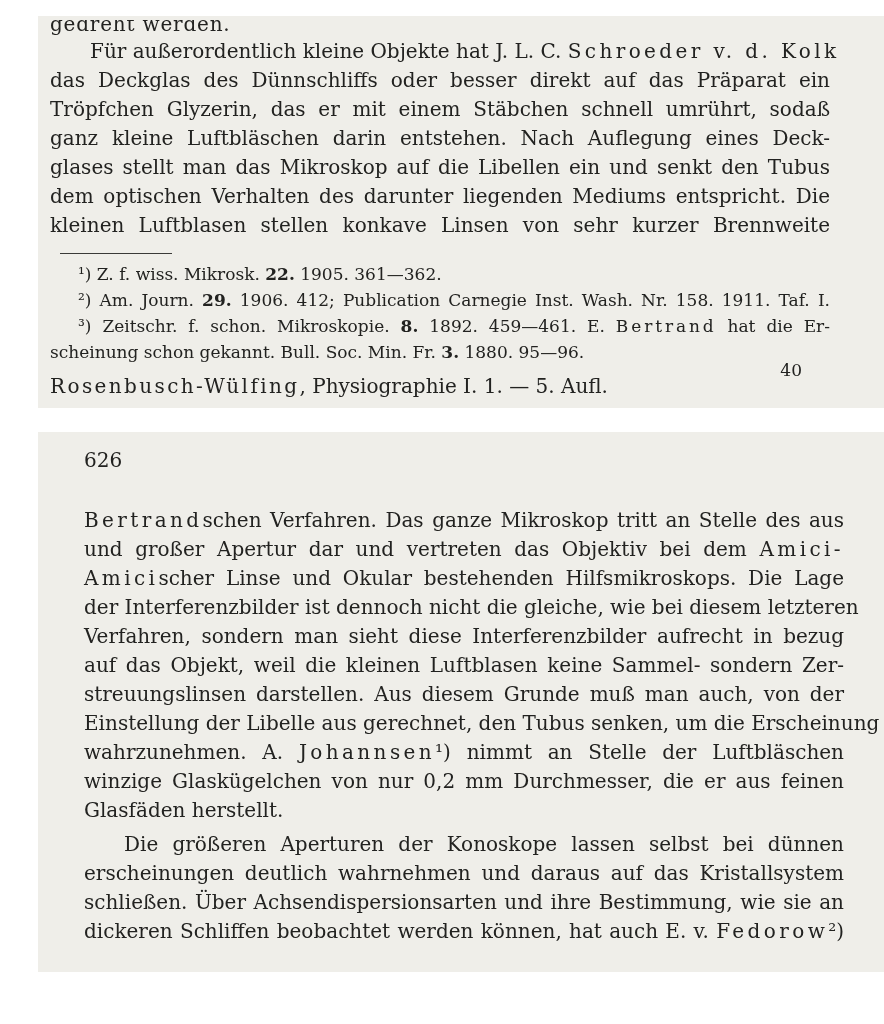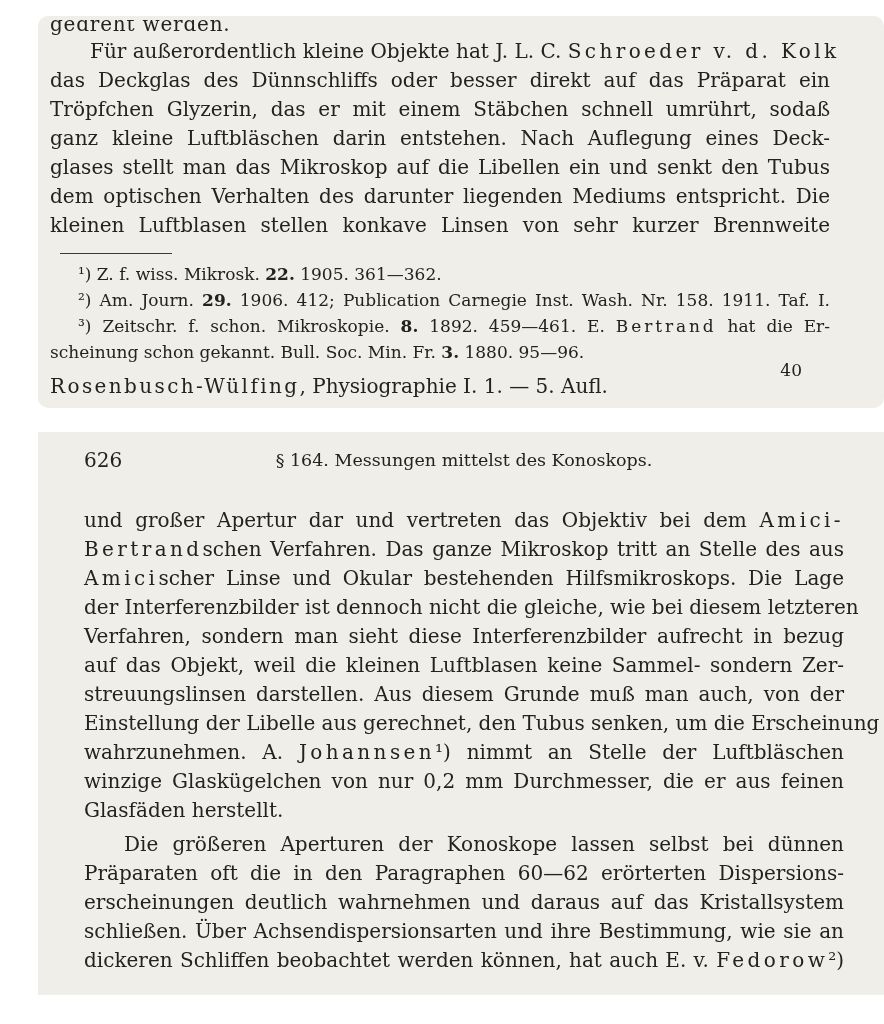--- a/index.html
+++ b/index.html
@@ -8,21 +8,21 @@
     background: #ffffff;
     font-family: "DejaVu Serif", "Liberation Serif", serif;
     color: #222220;
   }
   .fragment {
     background: #efeee9;
     width: 846px;
     margin-left: 38px;
     box-sizing: border-box;
   }
-  .frag1 { margin-top: 16px; padding: 4px 54px 10px 12px; border-radius: 10px; }
+  .frag1 { margin-top: 16px; padding: 4px 54px 10px 12px; }
   .frag2 { margin-top: 24px; padding: 16px 40px 20px 46px; min-height: 540px; }
 
   
   .tline {
     font-size: 20px; line-height: 29px;
     text-align: justify; text-align-last: justify;
     white-space: nowrap;
   }
   .tline.nofill { text-align-last: left; }
   .tline.indent { text-indent: 40px; }
@@ -86,37 +86,35 @@
       <div class="signature">
           <div class="tline nofill"><span class="seg-sp">Rosenbusch-Wülfing</span><span>, Physiographie I. 1. — 5. Aufl.</span></div>
         </div>
       <span class="sheet-number">40</span>
     </div>
   </section>
 
   <section class="fragment frag2">
     <header class="page-head">
       <span class="head-pagenum">626</span>
-      <span class="head-title">§ 164. Messungen mittelst des Konoskops.</span>
     </header>
     <div class="bodytext">
+        <div class="tline"><span class="seg-sp">Bertrand</span><span>schen Verfahren. Das ganze Mikroskop tritt an Stelle des aus</span></div>
         <div class="tline"><span>und großer Apertur dar und vertreten das Objektiv bei dem </span><span class="seg-sp">Amici-</span></div>
-        <div class="tline"><span class="seg-sp">Bertrand</span><span>schen Verfahren. Das ganze Mikroskop tritt an Stelle des aus</span></div>
         <div class="tline"><span class="seg-sp">Amici</span><span>scher Linse und Okular bestehenden Hilfsmikroskops. Die Lage</span></div>
         <div class="tline"><span>der Interferenzbilder ist dennoch nicht die gleiche, wie bei diesem letzteren</span></div>
         <div class="tline"><span>Verfahren, sondern man sieht diese Interferenzbilder aufrecht in bezug</span></div>
         <div class="tline"><span>auf das Objekt, weil die kleinen Luftblasen keine Sammel- sondern Zer-</span></div>
         <div class="tline"><span>streuungslinsen darstellen. Aus diesem Grunde muß man auch, von der</span></div>
         <div class="tline"><span>Einstellung der Libelle aus gerechnet, den Tubus senken, um die Erscheinung</span></div>
         <div class="tline"><span>wahrzunehmen. A. </span><span class="seg-sp">Johannsen</span><span>¹) nimmt an Stelle der Luftbläschen</span></div>
         <div class="tline"><span>winzige Glaskügelchen von nur 0,2 mm Durchmesser, die er aus feinen</span></div>
         <div class="tline nofill"><span>Glasfäden herstellt.</span></div>
       </div>
     <div class="bodytext para2">
         <div class="tline indent"><span>Die größeren Aperturen der Konoskope lassen selbst bei dünnen</span></div>
-        <div class="tline"><span>Präparaten oft die in den Paragraphen 60—62 erörterten Dispersions-</span></div>
         <div class="tline"><span>erscheinungen deutlich wahrnehmen und daraus auf das Kristallsystem</span></div>
         <div class="tline"><span>schließen. Über Achsendispersionsarten und ihre Bestimmung, wie sie an</span></div>
         <div class="tline"><span>dickeren Schliffen beobachtet werden können, hat auch E. v. </span><span class="seg-sp">Fedorow</span><span>²)</span></div>
       </div>
   </section>
 
 </div>
 
 </body></html>

